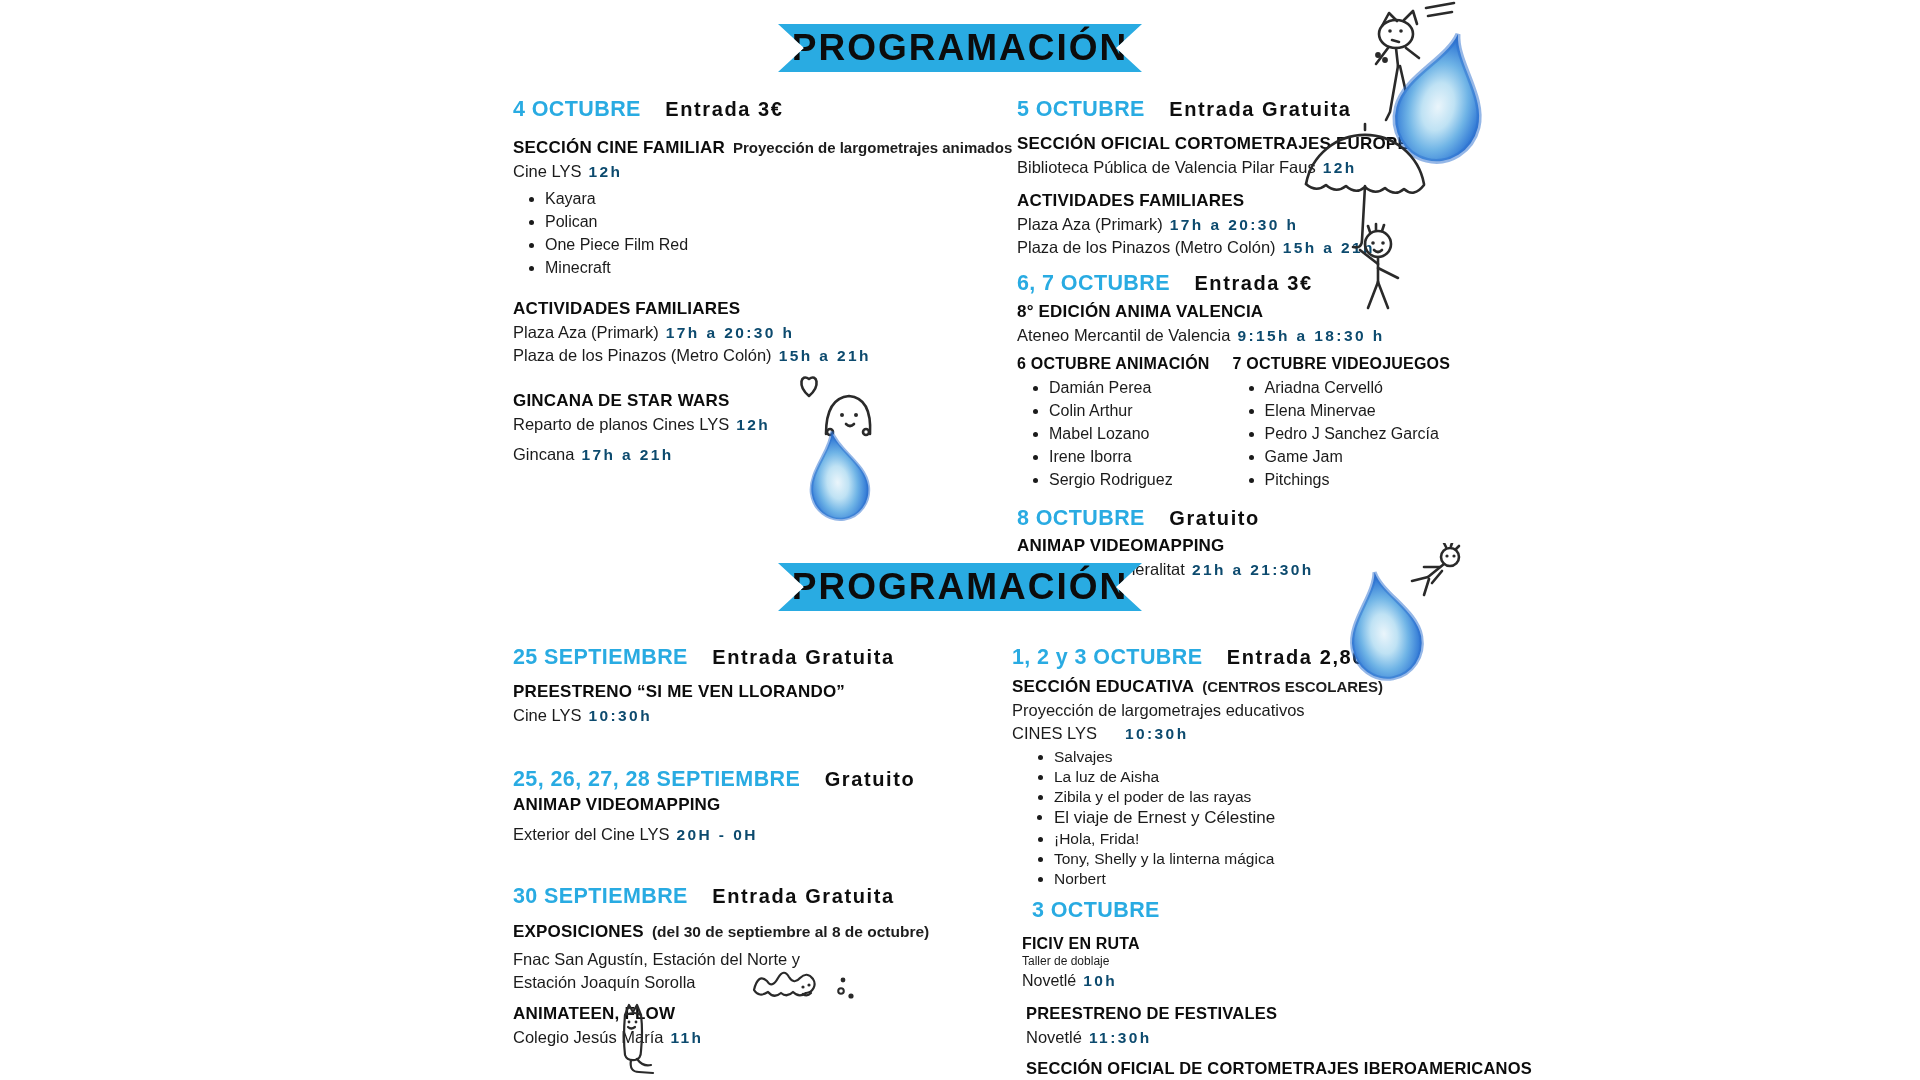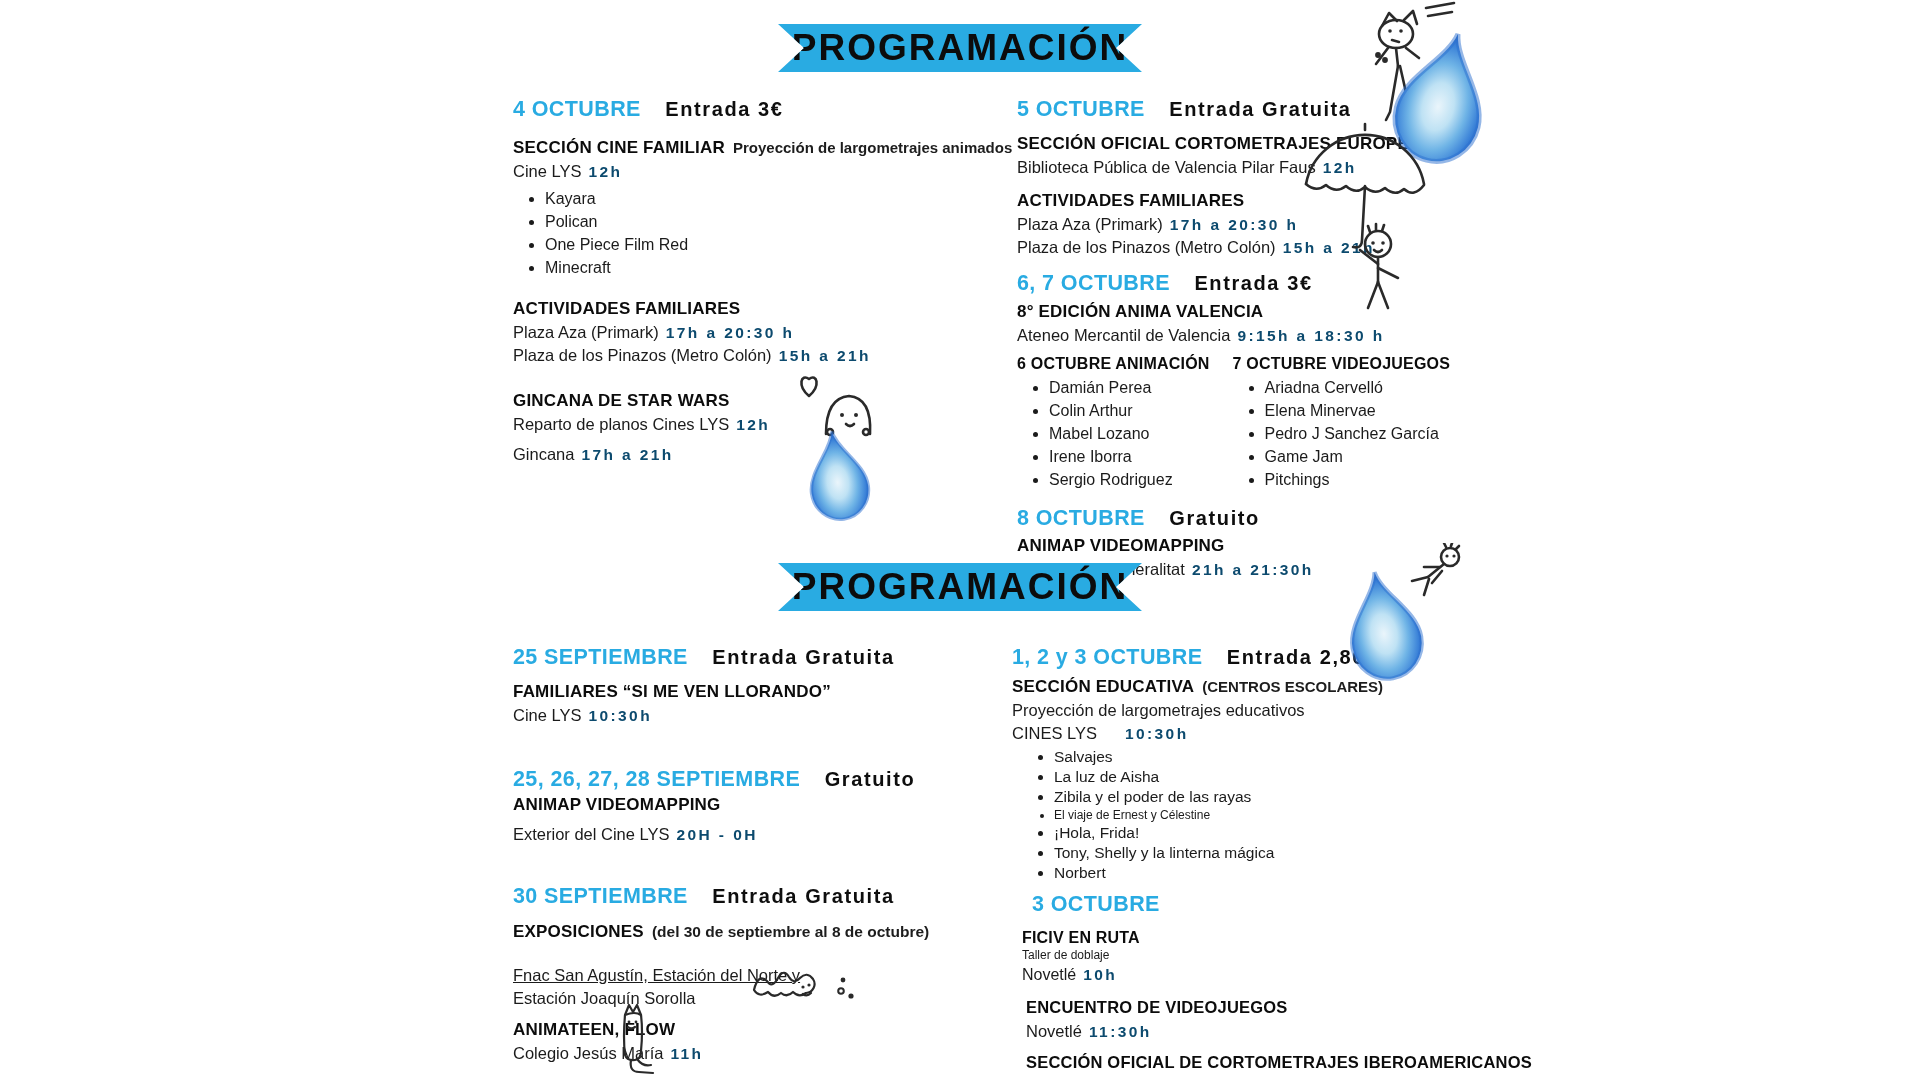--- a/index.html
+++ b/index.html
@@ -142,42 +142,42 @@
 <div class="banner" style="top:563px;">
   <span class="banner-text">PROGRAMACIÓN</span>
 </div>
 
 <div class="col" style="left:513px;top:645px;width:460px;">
   <div class="heading">
     <span class="date">25 SEPTIEMBRE</span>
     <span class="price">Entrada Gratuita</span>
   </div>
   <div style="margin-top:12px;">
-    <div class="btitle"><span>FAMILIARES “SI ME VEN LLORANDO”</span></div>
+    <div class="btitle"><span>PREESTRENO “SI ME VEN LLORANDO”</span></div>
     <div class="line"><span>Cine LYS</span><b class="time">10:30h</b></div>
   </div>
 
   <div class="heading" style="margin-top:42px;">
     <span class="date">25, 26, 27, 28 SEPTIEMBRE</span>
     <span class="price">Gratuito</span>
   </div>
   <div style="margin-top:3px;">
     <div class="btitle"><span>ANIMAP VIDEOMAPPING</span></div>
     <div class="line" style="margin-top:10px;"><span>Exterior del Cine LYS</span><b class="time">20H - 0H</b></div>
   </div>
 
   <div class="heading" style="margin-top:40px;">
     <span class="date">30 SEPTIEMBRE</span>
     <span class="price">Entrada Gratuita</span>
   </div>
   <div style="margin-top:13px;">
     <div class="btitle">
       <span>EXPOSICIONES</span><span class="note" style="font-size:15.5px;">(del 30 de septiembre al 8 de octubre)</span>
     </div>
-    <div class="line" style="margin-top:24px;text-decoration:underline;"><span>Fnac San Agustín, Estación del Norte y</span></div>
+    <div class="line" style="margin-top:8px;"><span>Fnac San Agustín, Estación del Norte y</span></div>
     <div class="line"><span>Estación Joaquín Sorolla</span></div>
   </div>
   <div style="margin-top:12px;">
     <div class="btitle"><span>ANIMATEEN, FLOW</span></div>
     <div class="line"><span>Colegio Jesús María</span><b class="time">11h</b></div>
   </div>
 </div>
 
 <div class="col" style="left:1012px;top:645px;width:480px;">
   <div class="heading">
@@ -189,39 +189,39 @@
     <div class="btitle">
       <span>SECCIÓN EDUCATIVA</span><span class="note">(CENTROS ESCOLARES)</span>
     </div>
     <div class="line"><span>Proyección de largometrajes educativos</span></div>
     <div class="line"><span>CINES LYS</span><b class="time" style="margin-left:28px;">10:30h</b></div>
     <ul class="bullets" style="margin-top:5px;padding-left:42px;">
 
     <li style="font-size:15.5px;margin-bottom:2px;">Salvajes</li>
         <li style="font-size:15.5px;margin-bottom:2px;">La luz de Aisha</li>
         <li style="font-size:15.5px;margin-bottom:2px;">Zibila y el poder de las rayas</li>
-        <li style="font-size:12px;margin-bottom:2px;">El viaje de Ernest y Célestine</li>
+        <li style="font-size:17px;margin-bottom:2px;">El viaje de Ernest y Célestine</li>
         <li style="font-size:15.5px;margin-bottom:2px;">¡Hola, Frida!</li>
         <li style="font-size:15.5px;margin-bottom:2px;">Tony, Shelly y la linterna mágica</li>
         <li style="font-size:15.5px;margin-bottom:2px;">Norbert</li>
       </ul>
   </div>
 
   <div class="heading" style="margin-top:10px;margin-left:20px;">
     <span class="date">3 OCTUBRE</span>
   </div>
 
   <div style="margin-top:12px;margin-left:10px;">
     <div class="btitle" style="font-size:16px;"><span></span><span>FICIV EN RUTA</span></div>
     <div class="line" style="margin-top:1px;font-size:12px;"><span>Taller de doblaje</span></div>
     <div class="line" style="font-size:16px;"><span>Novetlé</span><b class="time">10h</b></div>
   </div>
 
   <div style="margin-top:14px;margin-left:14px;">
-    <div class="btitle" style="font-size:16.5px;"><span>ENCUENTRO DE VIDEOJUEGOS</span></div>
+    <div class="btitle" style="font-size:16.5px;"><span>PREESTRENO DE FESTIVALES</span></div>
     <div class="line" style="margin-top:5px;"><span>Novetlé</span><b class="time">11:30h</b></div>
   </div>
 
   <div style="margin-top:12px;margin-left:14px;">
     <div class="btitle" style="font-size:16.5px;"><span>SECCIÓN OFICIAL DE CORTOMETRAJES IBEROAMERICANOS</span></div>
 
   </div>
 </div>
 
 <div class="doodle" style="left:1352px;top:0;width:112px;height:142px;">

